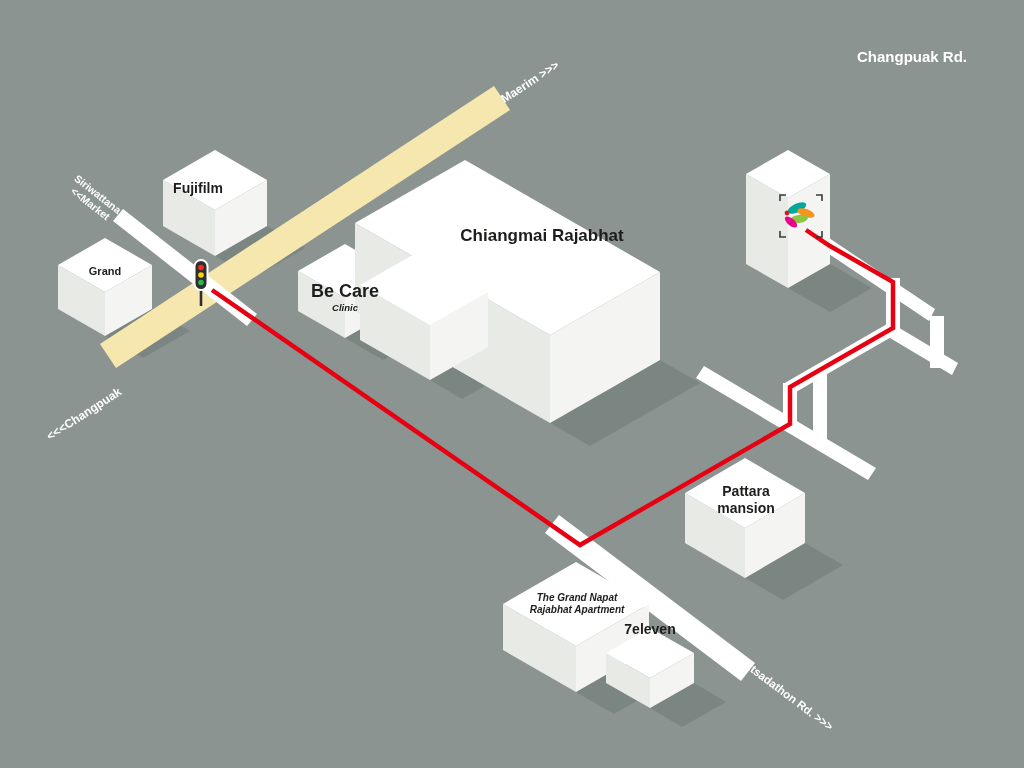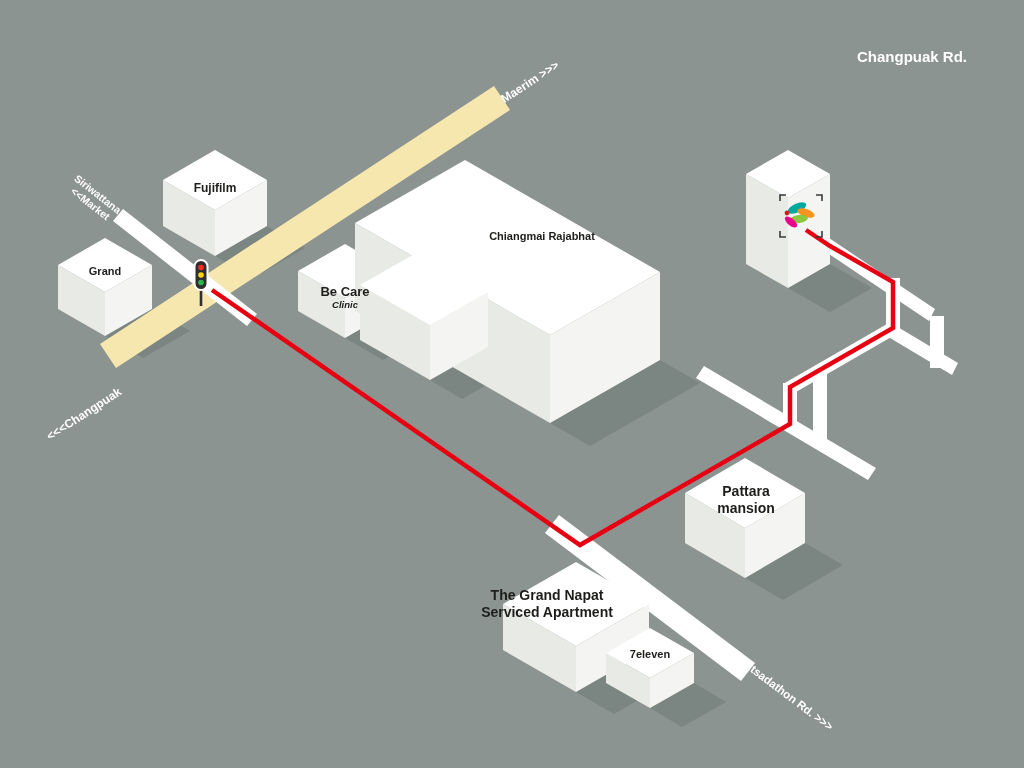--- a/index.html
+++ b/index.html
@@ -135,38 +135,38 @@
 
   <div class="lbl road-lbl" style="left:84px;top:414px;font-size:12px;transform:translate(-50%,-50%) rotate(-33deg);">&lt;&lt;&lt;Changpuak</div>
 
   <div class="lbl road-lbl" style="left:94px;top:199px;font-size:10.5px;text-align:center;transform:translate(-50%,-50%) rotate(38deg);">
     <div>Siriwattana</div>
     <div>&lt;&lt;Market</div>
   </div>
 
   <div class="lbl road-lbl" style="left:788px;top:696px;font-size:11.5px;transform:translate(-50%,-50%) rotate(37deg);">Atsadathon Rd. &gt;&gt;&gt;</div>
 
-  <div class="lbl bld-lbl" style="left:215px;top:188px;font-size:12px;transform:translate(-50%,-50%);">Fujifilm</div>
+  <div class="lbl bld-lbl" style="left:198px;top:188px;font-size:14px;transform:translate(-50%,-50%);">Fujifilm</div>
 
   <div class="lbl bld-lbl" style="left:105px;top:271px;font-size:11px;transform:translate(-50%,-50%);">Grand</div>
 
   <div class="lbl bld-lbl" style="left:345px;top:277px;transform:translate(-50%,-50%);">
-    <div style="font-size:13px;margin-top:40px;">Be Care</div>
+    <div style="font-size:18px;margin-top:40px;">Be Care</div>
     <div style="font-size:9.5px;font-style:italic;">Clinic</div>
   </div>
 
-  <div class="lbl bld-lbl" style="left:542px;top:236px;font-size:11px;transform:translate(-50%,-50%);">
+  <div class="lbl bld-lbl" style="left:542px;top:236px;font-size:17px;transform:translate(-50%,-50%);">
     <div>Chiangmai Rajabhat</div>
   </div>
 
   <div class="lbl bld-lbl" style="left:746px;top:500px;font-size:14px;transform:translate(-50%,-50%);">
     <div>Pattara</div>
     <div>mansion</div>
   </div>
 
-  <div class="lbl bld-lbl" style="left:547px;top:604px;font-size:14px;transform:translate(-50%,-50%);">
+  <div class="lbl bld-lbl" style="left:577px;top:604px;font-size:10px;transform:translate(-50%,-50%);font-style:italic;">
     <div>The Grand Napat</div>
-    <div>Serviced Apartment</div>
+    <div>Rajabhat Apartment</div>
   </div>
 
-  <div class="lbl bld-lbl" style="left:650px;top:654px;font-size:11px;transform:translate(-50%,-50%);">7eleven</div>
+  <div class="lbl bld-lbl" style="left:650px;top:629px;font-size:14px;transform:translate(-50%,-50%);">7eleven</div>
 
 </div>
 
 </body></html>

